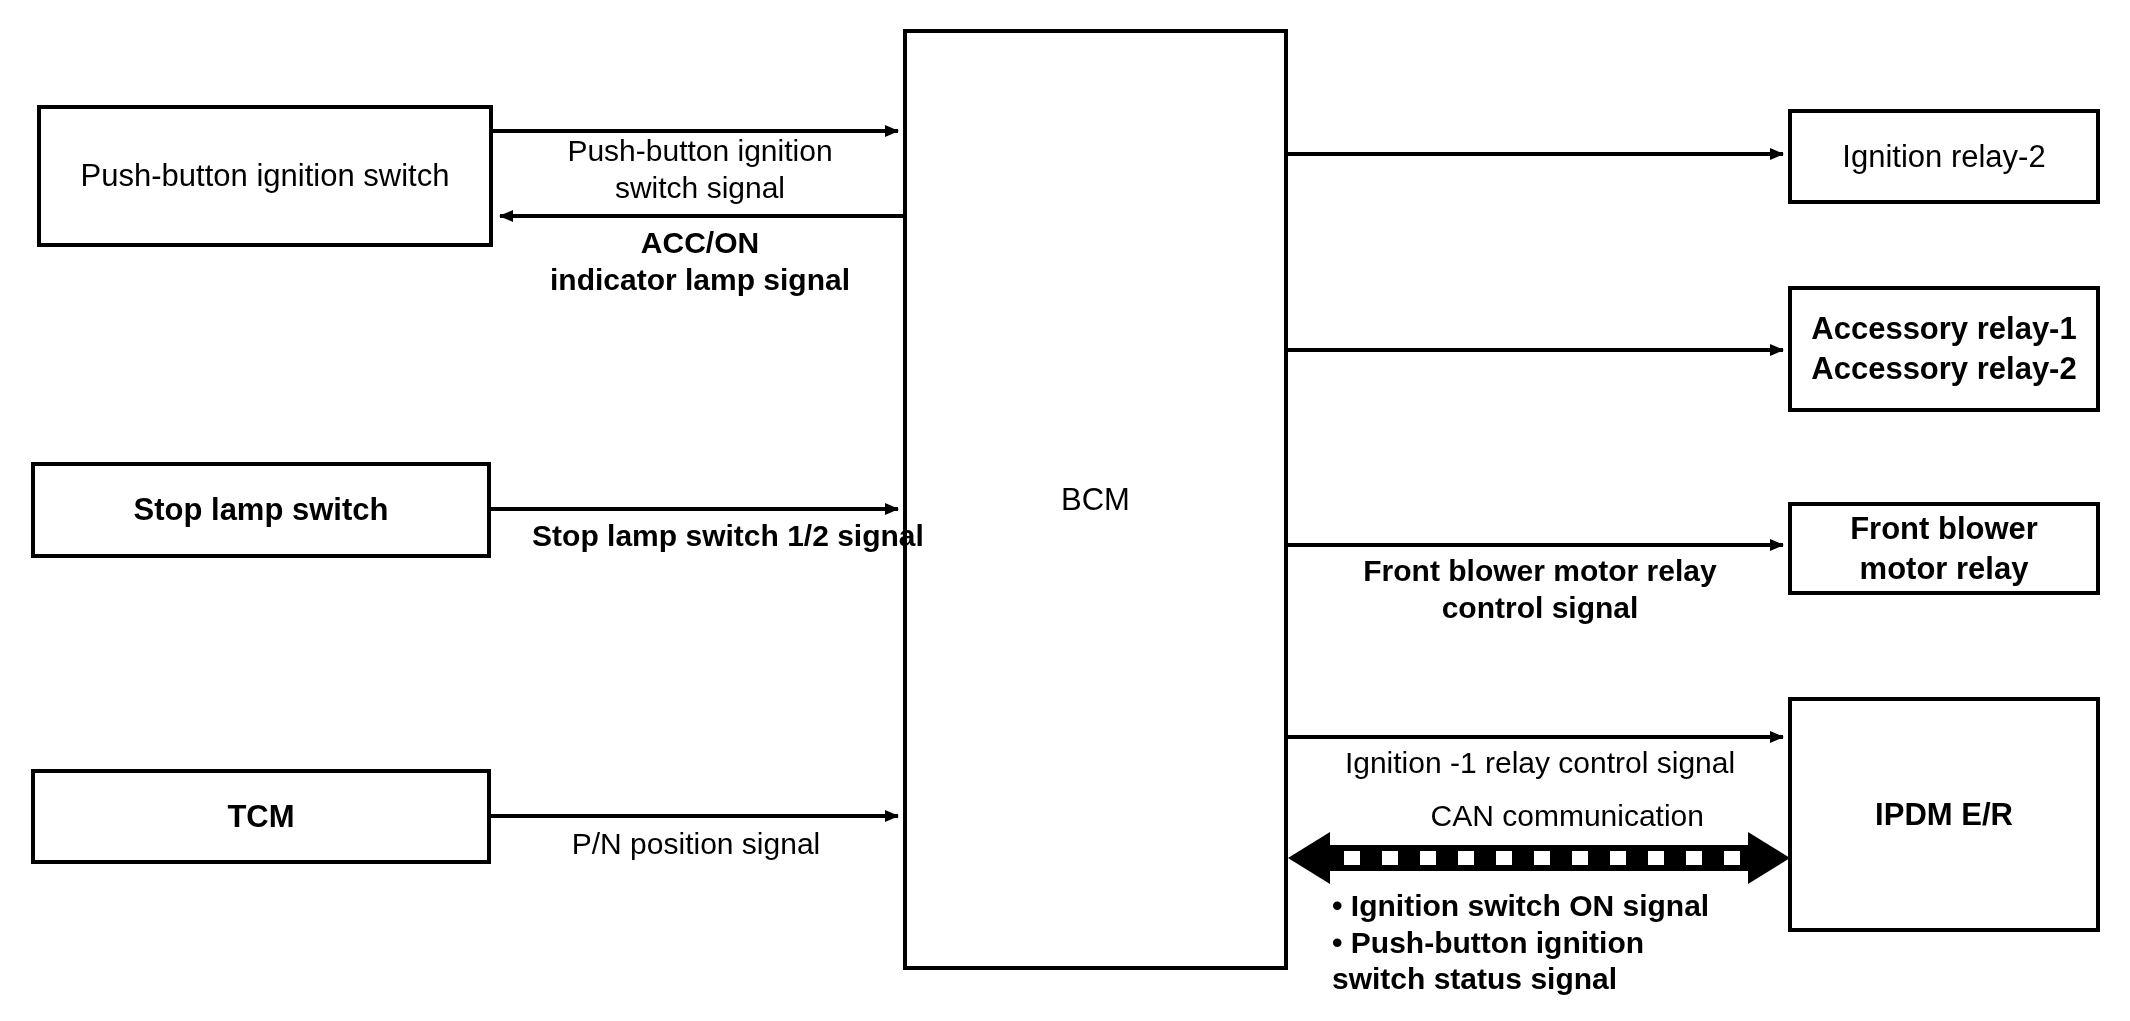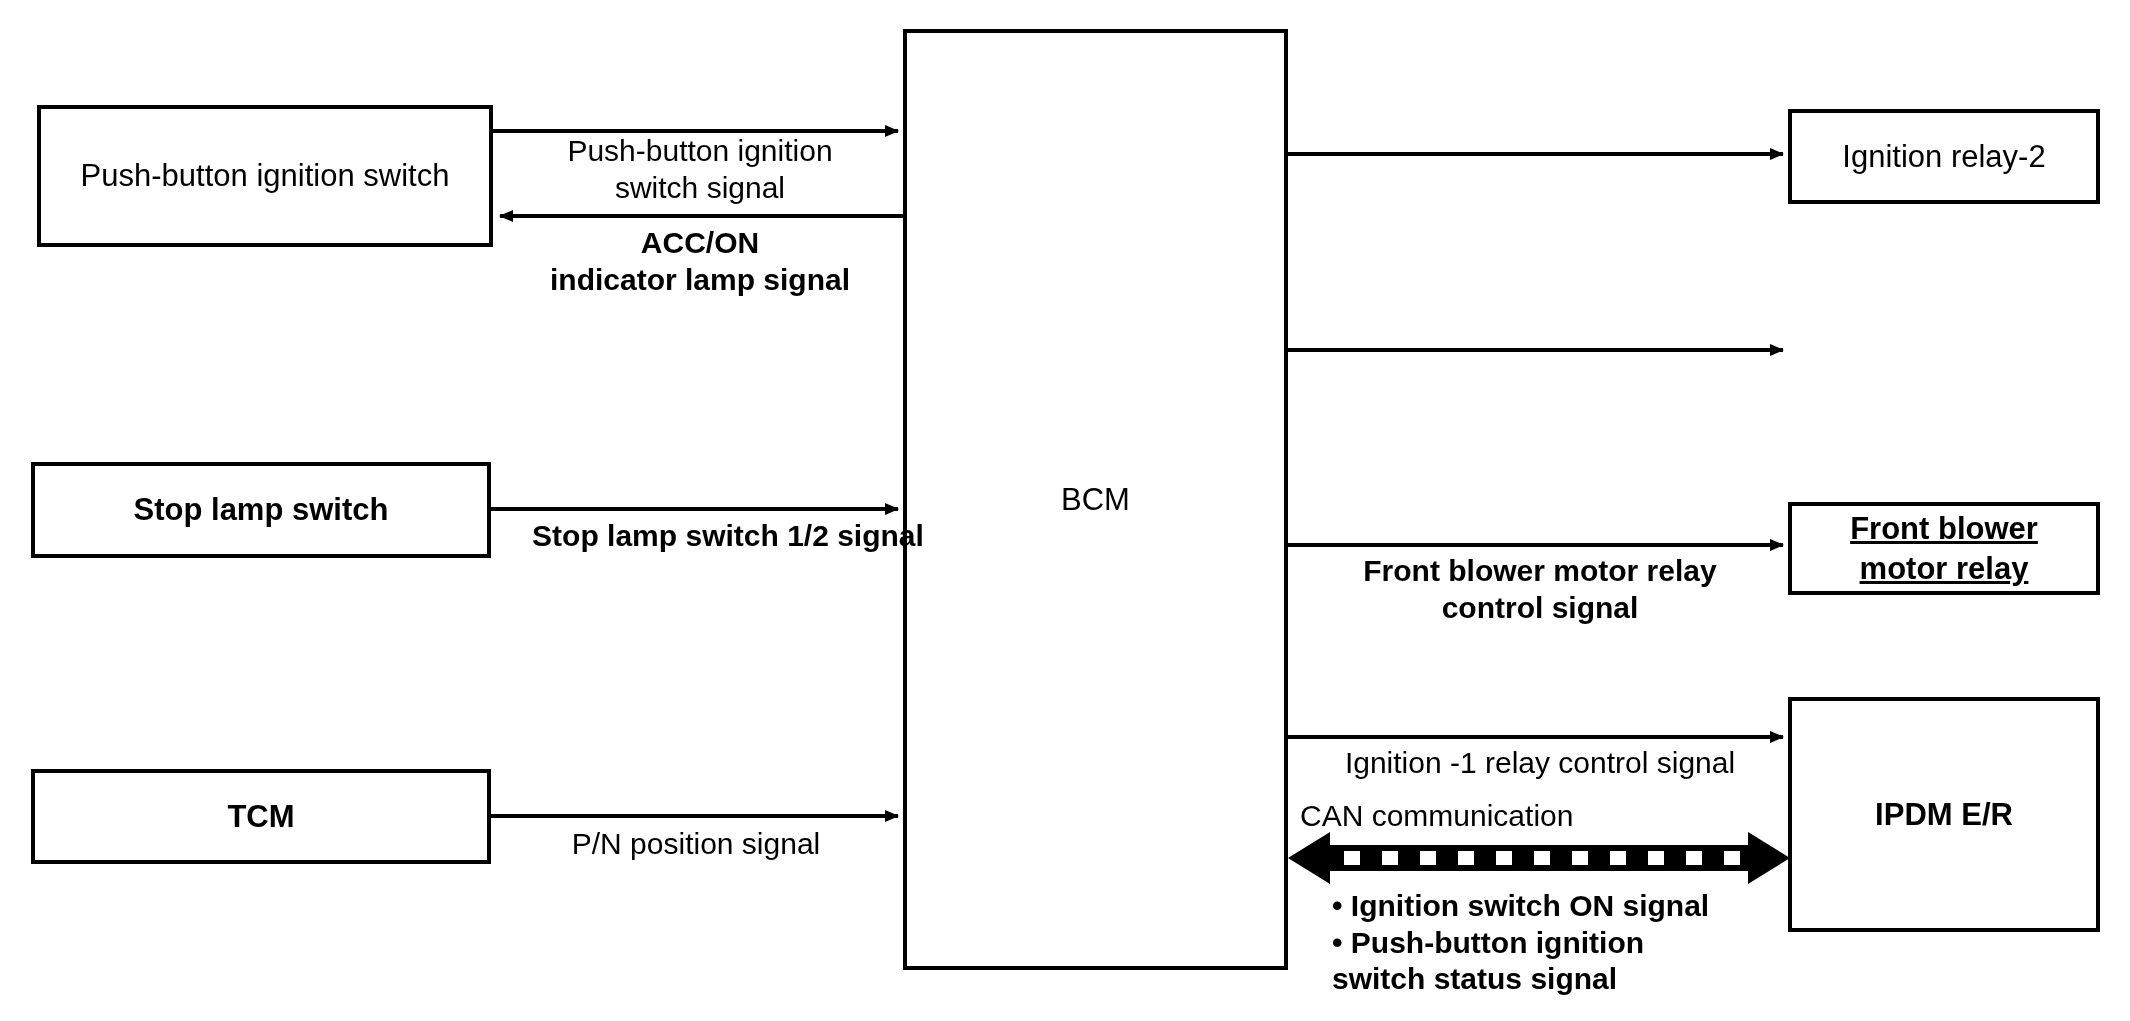--- a/index.html
+++ b/index.html
@@ -106,22 +106,26 @@
   </div>
 
   <div class="box" style="left:903px;top:29px;width:385px;height:941px;">
     <span>BCM</span>
   </div>
 
   <div class="box" style="left:1788px;top:109px;width:312px;height:95px;">
     <span>Ignition relay-2</span>
   </div>
 
+  <div class="box bold" style="left:1788px;top:286px;width:312px;height:126px;">
+    <span>Accessory relay-1</span>
+    <span>Accessory relay-2</span>
+  </div>
 
-  <div class="box bold" style="left:1788px;top:502px;width:312px;height:93px;text-decoration:underline;">
+  <div class="box bold" style="left:1788px;top:502px;width:312px;height:93px;">
     <span>Front blower</span>
     <span>motor relay</span>
   </div>
 
   <div class="box bold" style="left:1788px;top:697px;width:312px;height:235px;">
     <span>IPDM E/R</span>
   </div>
 
   <div class="lbl" style="left:515px;top:133px;width:370px;">Push-button ignition
 switch signal</div>
@@ -133,19 +137,19 @@
 
   <div class="lbl" style="left:492px;top:826px;width:408px;text-align:center;">P/N position signal</div>
 
 
 
   <div class="lbl bold" style="left:1300px;top:553px;width:480px;text-align:center;">Front blower motor relay
 control signal</div>
 
   <div class="lbl" style="left:1300px;top:745px;width:480px;text-align:center;">Ignition -1 relay control signal</div>
 
-  <div class="lbl" style="left:1300px;top:798px;width:480px;text-align:left;">CAN communication</div>
+  <div class="lbl" style="left:1224px;top:798px;width:480px;text-align:right;">CAN communication</div>
 
   <div class="lbl bold left" style="left:1332px;top:888px;width:470px;">• Ignition switch ON signal
 • Push-button ignition
    switch status signal</div>
 
 </div>
 
 </body></html>

